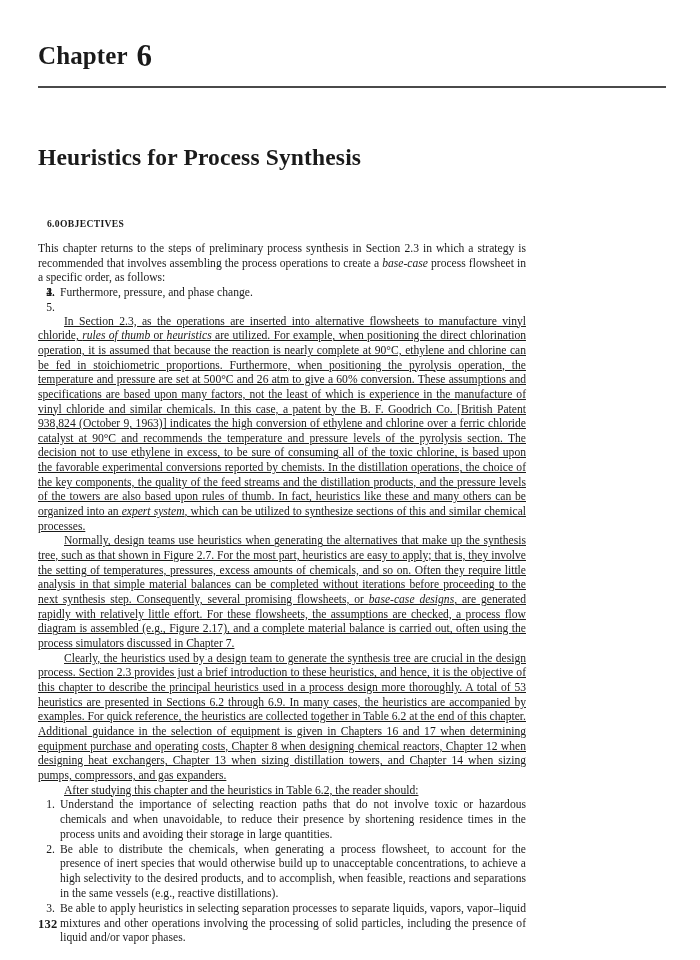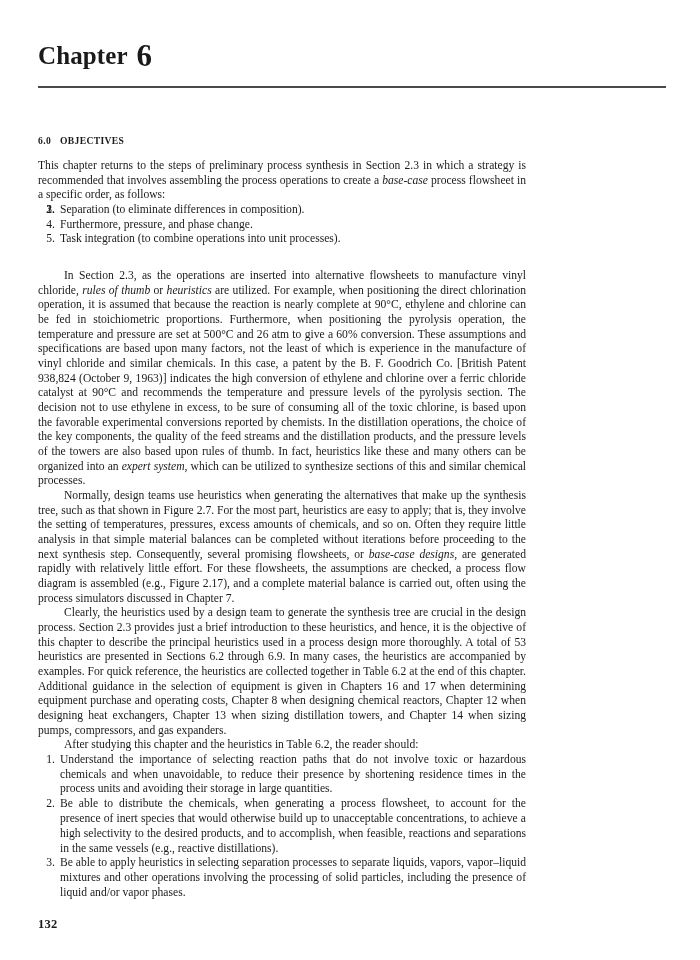--- a/index.html
+++ b/index.html
@@ -59,20 +59,21 @@
   
   .section-head {
     margin-top: 47px;
     font-size: 9.6px;
     font-weight: bold;
     letter-spacing: 0.35px;
   }
   .section-head .num {
     display: inline-block;
     min-width: 22px;
+    text-align: right;
   }
 
   
   .body-block {
     margin-top: 13px;
     font-size: 11.6px;
     line-height: 14.6px;
     text-align: justify;
     hyphens: none;
   }
@@ -82,24 +83,25 @@
     line-height: 14.65px;
     text-align: justify;
   }
   p.para.indent {
     text-indent: 26px;
   }
   .flow p.para + p.para {
     margin-top: 0;
   }
   .flow {
-    margin-top: 22px;
+    margin-top: 14px;
     font-size: 11.6px;
     line-height: 14.65px;
     text-align: justify;
+    text-decoration: underline;
   }
   i, .ital { font-style: italic; }
 
   
   ol.num-list {
     list-style: none;
     margin: 0;
     padding: 0;
     font-size: 11.6px;
     line-height: 14.8px;
@@ -149,35 +151,36 @@
 <body>
 
 <div class="page">
 
   <div class="chapter-head">
     <span class="chapter-word">Chapter</span><span class="chapter-num">6</span>
   </div>
 
   <hr class="rule">
 
+  <h1 class="chapter-title">Heuristics for Process Synthesis</h1>
 
   <div class="section-head">
     <span class="num">6.0</span><span>OBJECTIVES</span>
   </div>
 
   <div class="body-block">
     <span>This chapter returns to the steps of preliminary process synthesis in Section 2.3 in which a strategy is recommended that involves assembling the process operations to create a </span><i>base-case</i><span> process flowsheet in a specific order, as follows:</span>
   </div>
 
   <ol class="num-list list-objectives">
     <li><span class="marker">1.</span></li>
     <li><span class="marker">2.</span></li>
-    <li><span class="marker">3.</span><span>Separation (to eliminate differences in composition).</span></li>
+    <li><span class="marker">3.</span></li>
     <li><span class="marker">4.</span><span>Furthermore, pressure, and phase change.</span></li>
-    <li><span class="marker">5.</span><span>Task integration (to combine operations into unit processes).</span></li>
+    <li><span class="marker">5.</span></li>
   </ol>
 
   <div class="flow">
 
     <p class="para indent"><span>In Section 2.3, as the operations are inserted into alternative flowsheets to manufacture vinyl chloride, </span><i>rules of thumb</i><span> or </span><i>heuristics</i><span> are utilized. For example, when positioning the direct chlorination operation, it is assumed that because the reaction is nearly complete at 90°C, ethylene and chlorine can be fed in stoichiometric proportions. Furthermore, when positioning the pyrolysis operation, the temperature and pressure are set at 500°C and 26 atm to give a 60% conversion. These assumptions and specifications are based upon many factors, not the least of which is experience in the manufacture of vinyl chloride and similar chemicals. In this case, a patent by the B. F. Goodrich Co. [British Patent 938,824 (October 9, 1963)] indicates the high conversion of ethylene and chlorine over a ferric chloride catalyst at 90°C and recommends the temperature and pressure levels of the pyrolysis section. The decision not to use ethylene in excess, to be sure of consuming all of the toxic chlorine, is based upon the favorable experimental conversions reported by chemists. In the distillation operations, the choice of the key components, the quality of the feed streams and the distillation products, and the pressure levels of the towers are also based upon rules of thumb. In fact, heuristics like these and many others can be organized into an </span><i>expert system</i><span>, which can be utilized to synthesize sections of this and similar chemical processes.</span></p>
 
     <p class="para indent"><span>Normally, design teams use heuristics when generating the alternatives that make up the synthesis tree, such as that shown in Figure 2.7. For the most part, heuristics are easy to apply; that is, they involve the setting of temperatures, pressures, excess amounts of chemicals, and so on. Often they require little analysis in that simple material balances can be completed without iterations before proceeding to the next synthesis step. Consequently, several promising flowsheets, or </span><i>base-case designs</i><span>, are generated rapidly with relatively little effort. For these flowsheets, the assumptions are checked, a process flow diagram is assembled (e.g., Figure 2.17), and a complete material balance is carried out, often using the process simulators discussed in Chapter 7.</span></p>
 
     <p class="para indent">Clearly, the heuristics used by a design team to generate the synthesis tree are crucial in the design process. Section 2.3 provides just a brief introduction to these heuristics, and hence, it is the objective of this chapter to describe the principal heuristics used in a process design more thoroughly. A total of 53 heuristics are presented in Sections 6.2 through 6.9. In many cases, the heuristics are accompanied by examples. For quick reference, the heuristics are collected together in Table 6.2 at the end of this chapter. Additional guidance in the selection of equipment is given in Chapters 16 and 17 when determining equipment purchase and operating costs, Chapter 8 when designing chemical reactors, Chapter 12 when designing heat exchangers, Chapter 13 when sizing distillation towers, and Chapter 14 when sizing pumps, compressors, and gas expanders.</p>
 

